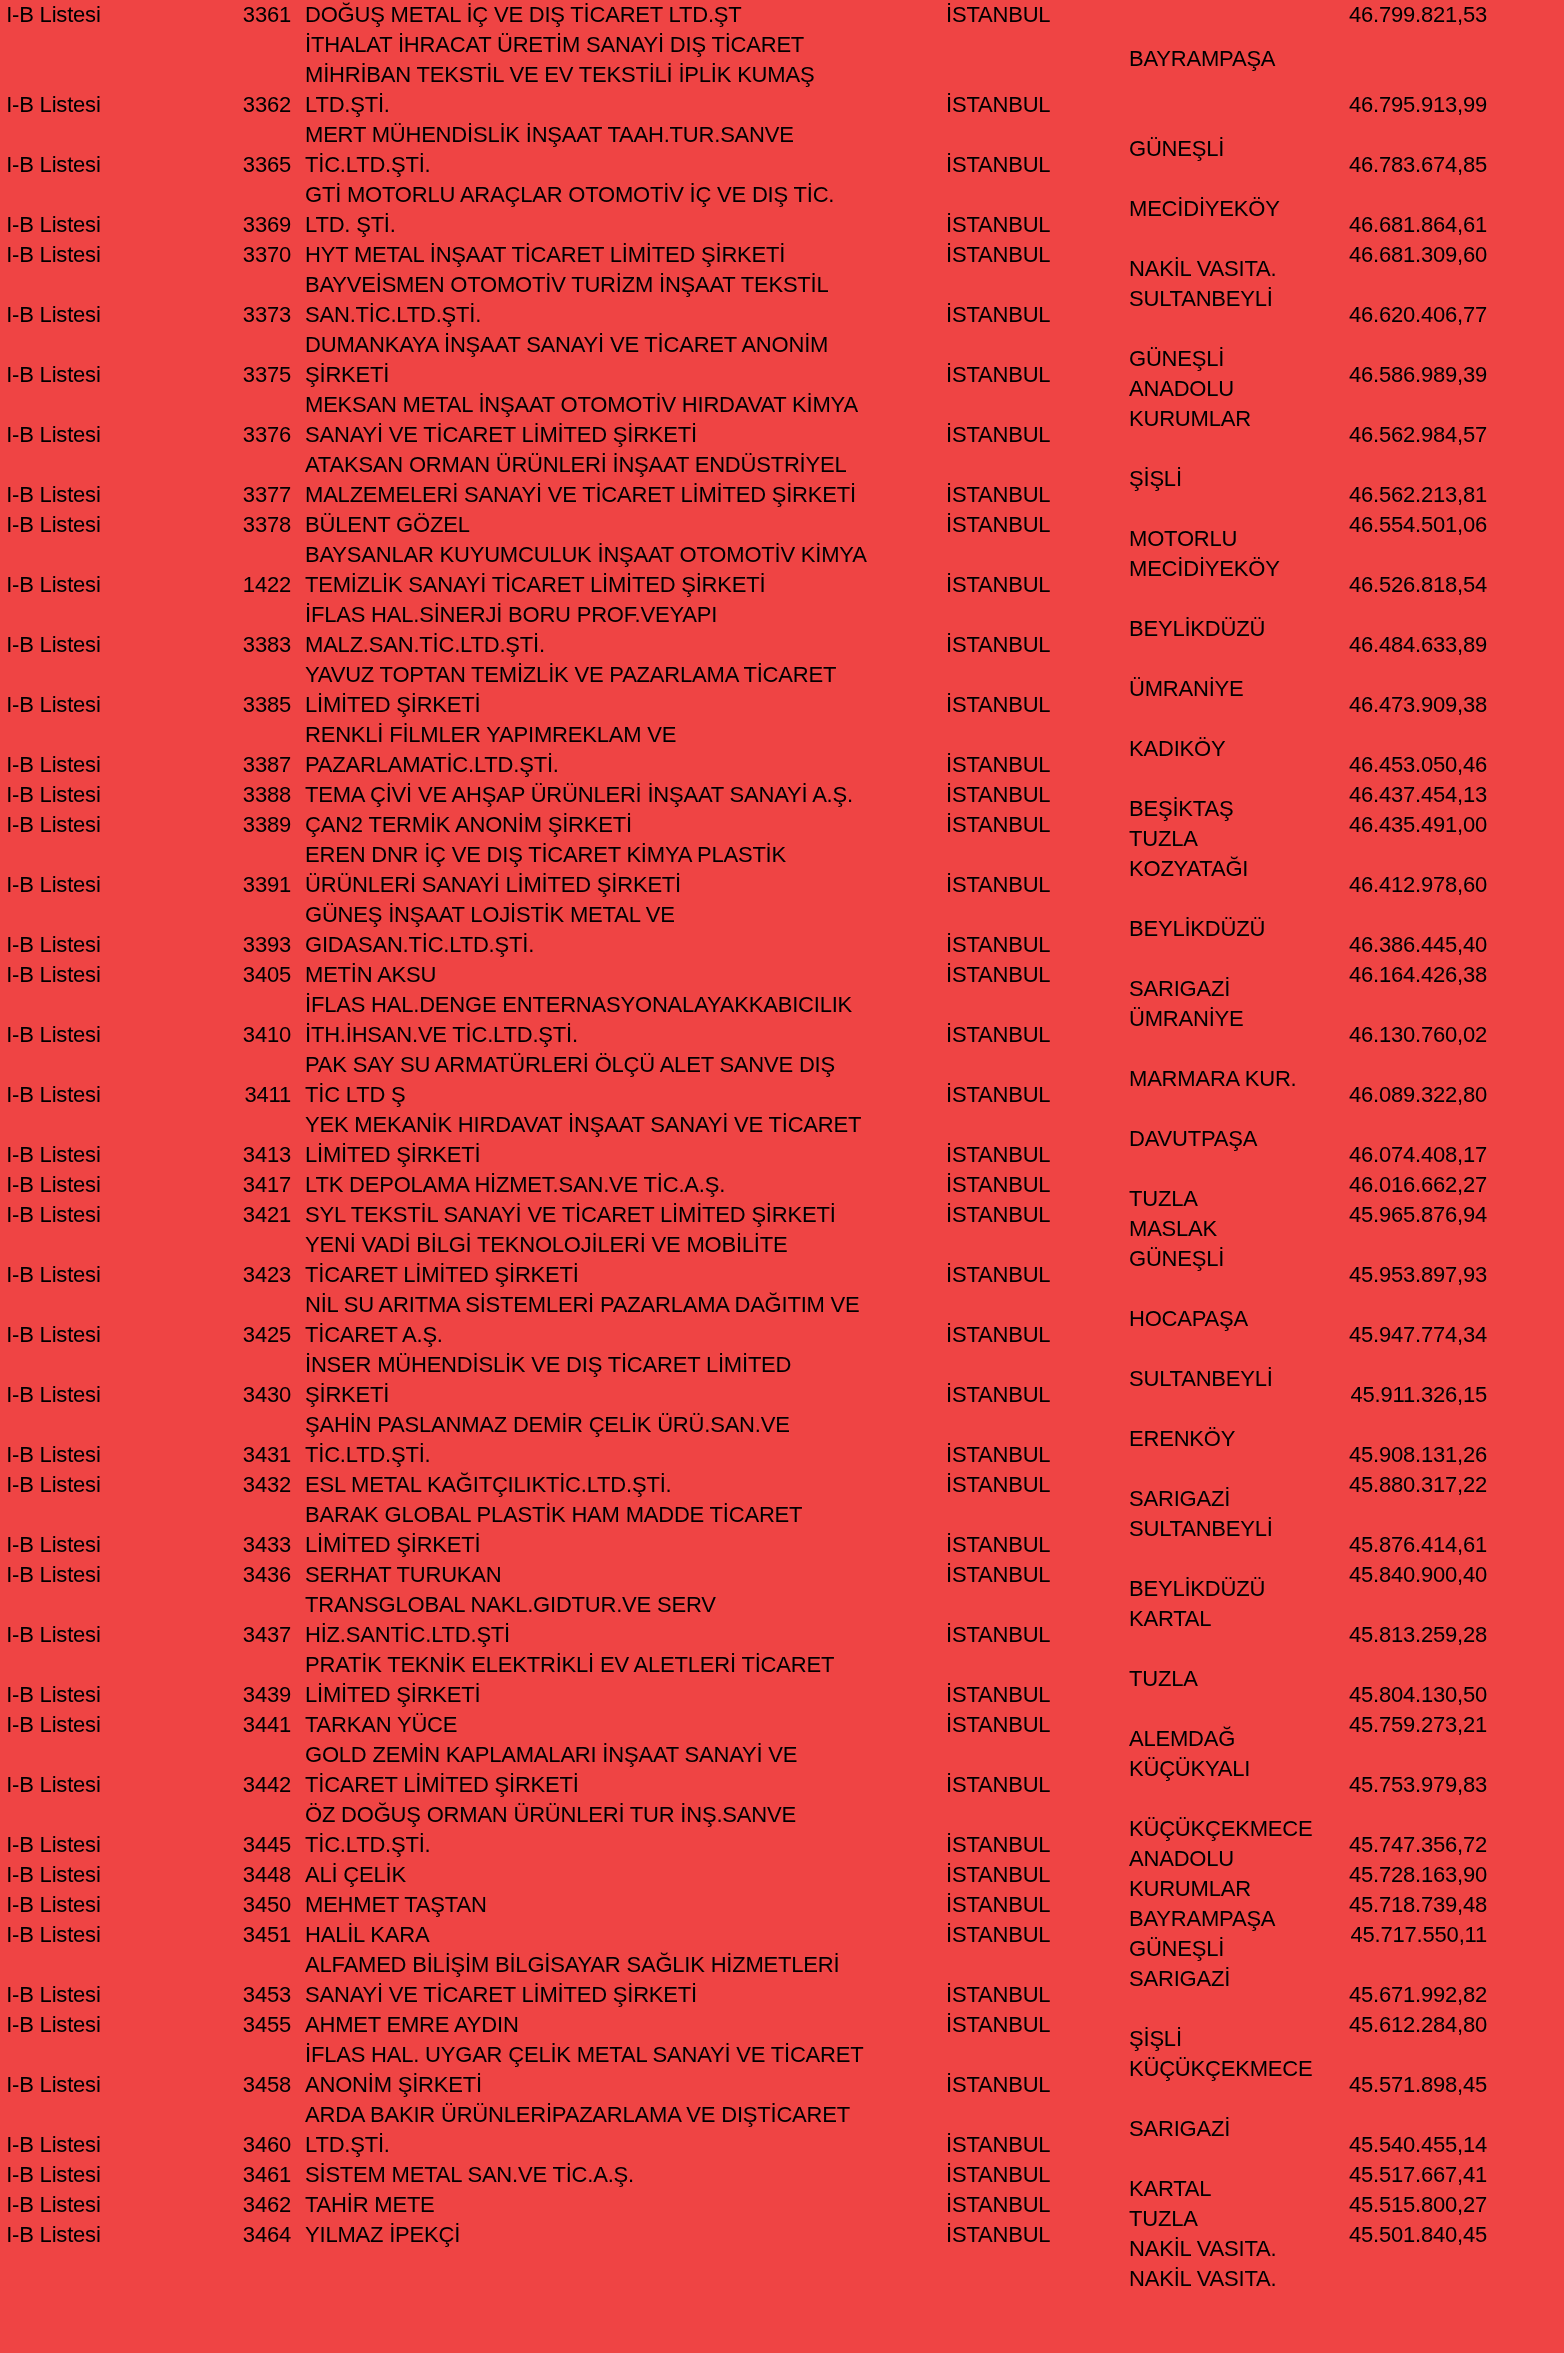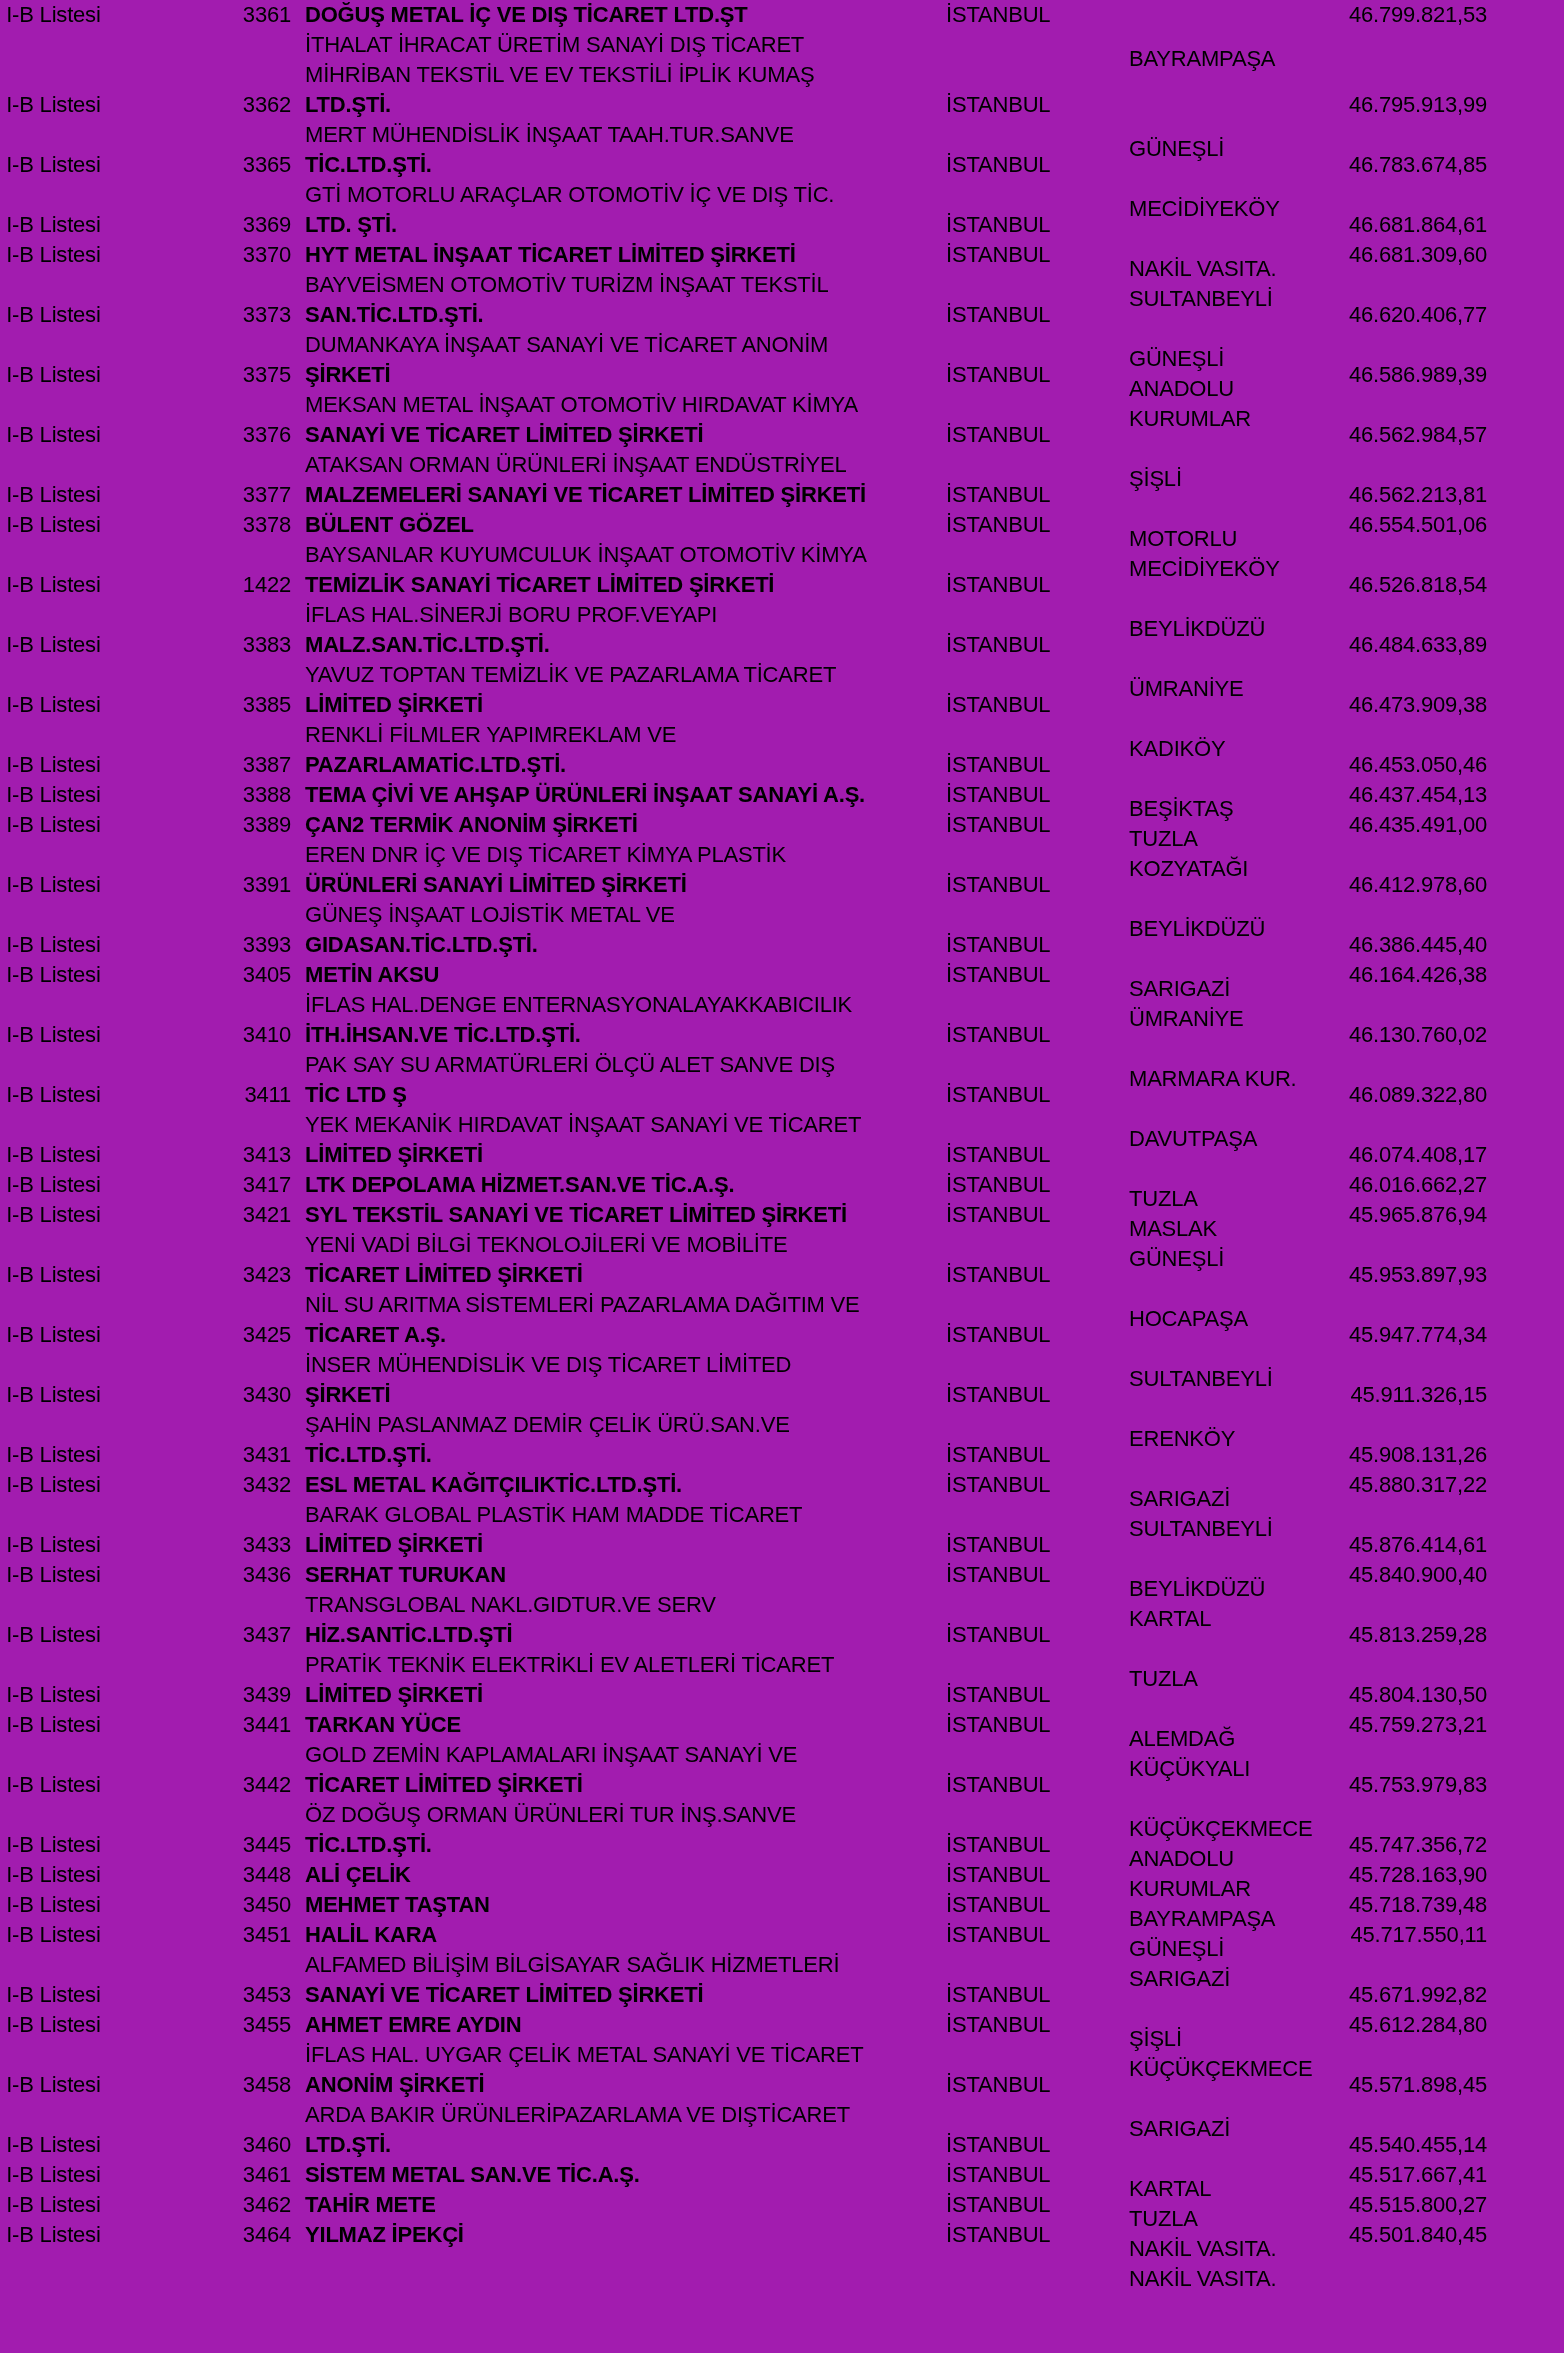--- a/index.html
+++ b/index.html
@@ -9,21 +9,21 @@
     background: #ffffff;
   }
   body {
     font-family: "Liberation Sans", "DejaVu Sans", sans-serif;
     color: #000000;
   }
   .page {
     position: relative;
     width: 1565px;
     height: 2354px;
-    background: #a21caf;
+    background: #ef4444;
     overflow: hidden;
     box-sizing: border-box;
     padding: 8px;
   }
   .rows {
     position: absolute;
     left: 0;
     top: 0;
     width: 1565px;
   }
@@ -37,21 +37,21 @@
     position: absolute;
     top: 0;
     font-size: 22px;
     line-height: 30px;
     letter-spacing: -0.2px;
     white-space: nowrap;
     overflow: visible;
   }
   .c-list    { left: 6.2px;   text-align: left; }
   .c-no      { left: 206px; width: 85px; text-align: right; }
-  .c-name    { left: 305px; text-align: right; font-weight: bold; }
+  .c-name    { left: 305px; text-align: right; }
   .c-cont    { left: 305px; text-align: left; }
   .c-city    { left: 946px; text-align: right; }
   .c-office  { left: 1129px; text-align: left; margin-top: 44px; }
   .c-amount  { left: 1193px; width: 294px; text-align: right; }
 </style>
 </head>
 <body>
 
 <div class="page">
   <div class="rows" id="rows-container">

